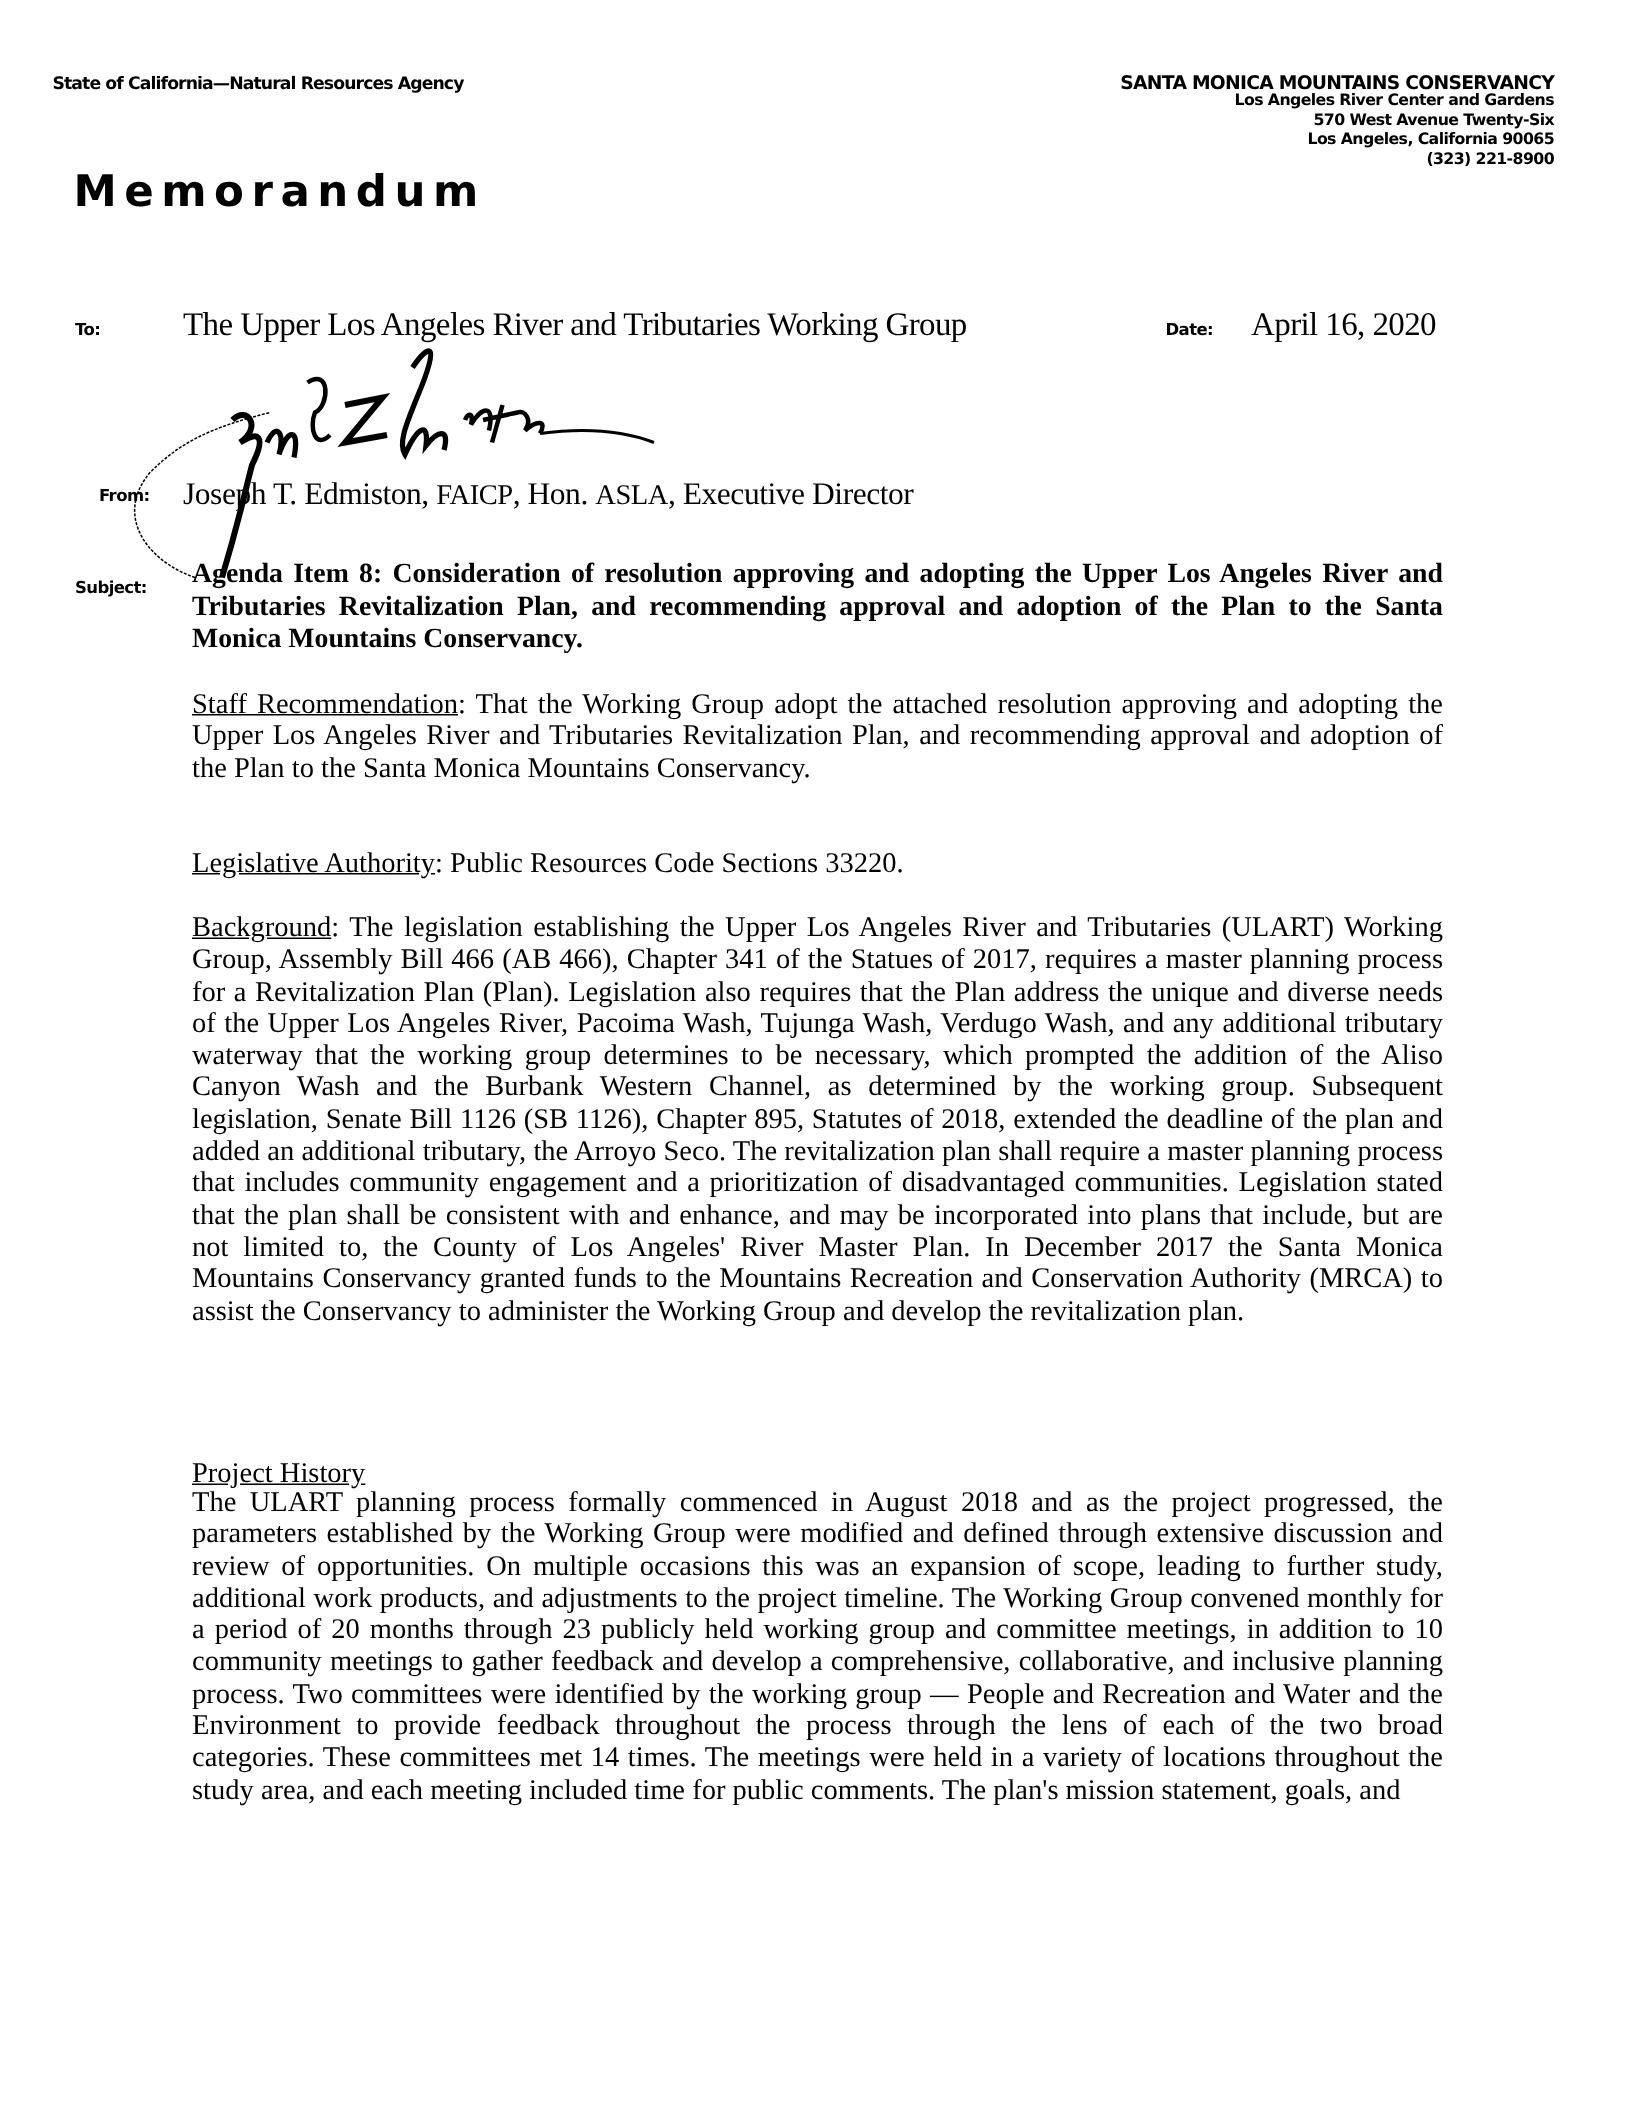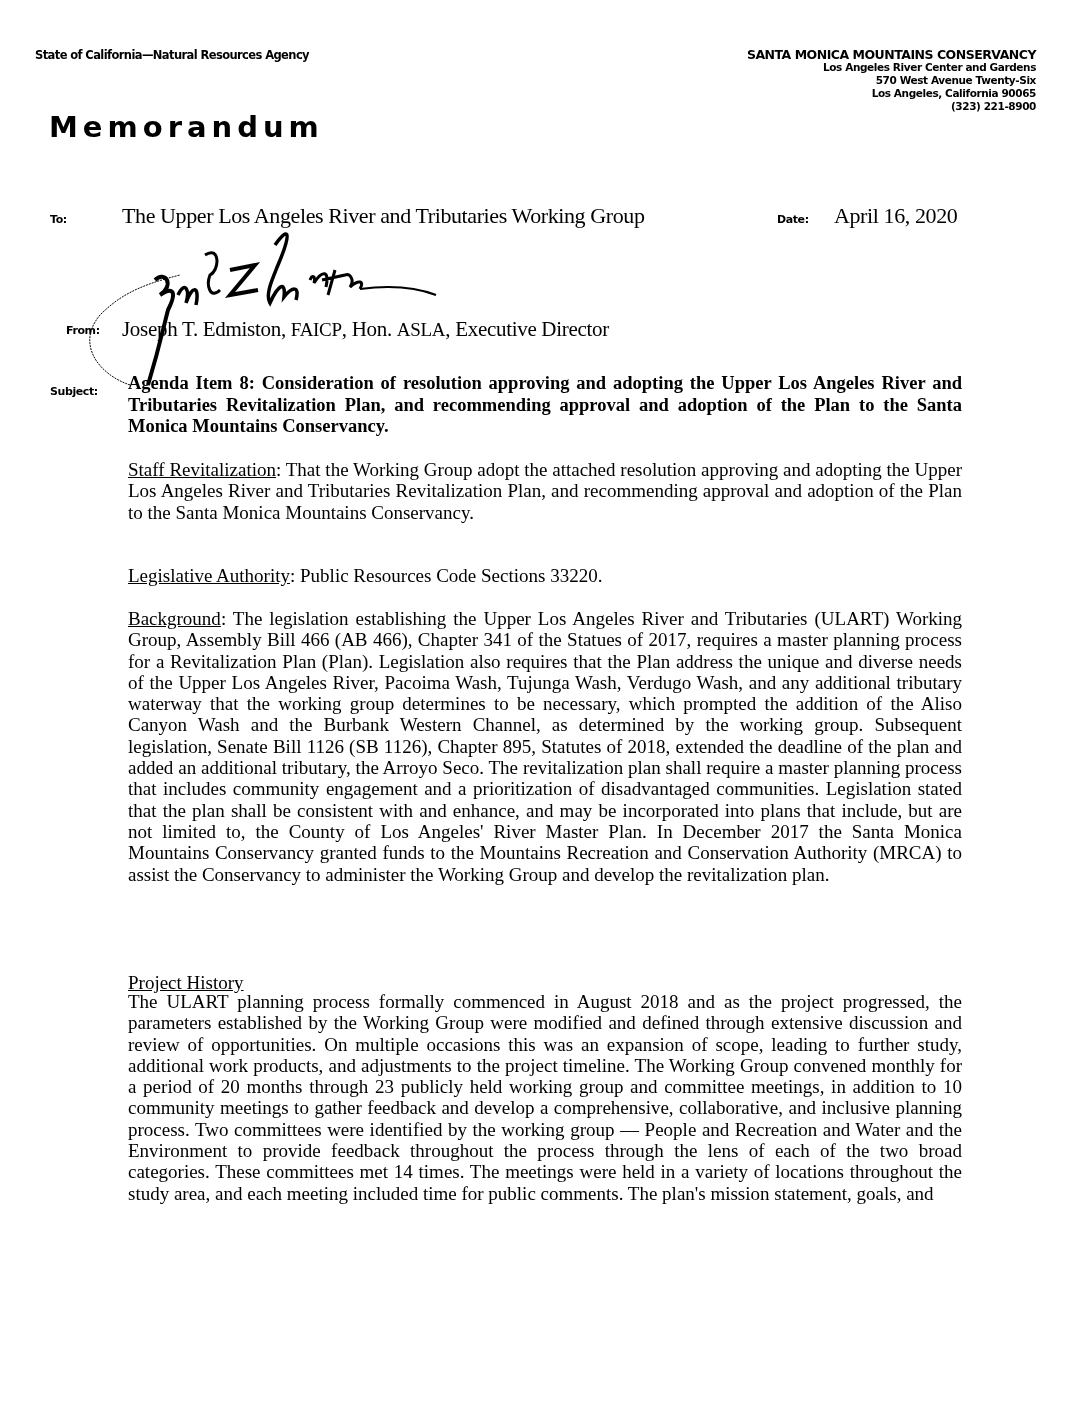--- a/index.html
+++ b/index.html
@@ -63,21 +63,21 @@
   <path d="M250 55 C 252 50, 256 50, 254 58 C 262 45, 270 45, 266 62 M 275 45 L 268 70 M 262 55 L 285 50 C 290 48, 295 55, 290 62 C 298 55, 305 55, 300 64" stroke-width="3"></path>
   <path d="M300 64 C 330 60, 355 62, 376 70" stroke-width="2"></path>
 </svg>
 
 <div id="from-label" class="field-label sans">From:</div>
 <div id="from-value" class="serif"><span>Joseph T. Edmiston, </span><span class="smcap">FAICP</span><span>, Hon. </span><span class="smcap">ASLA</span><span>, Executive Director</span></div>
 
 <div id="subject-label" class="field-label sans">Subject:</div>
 <div id="subject-value" class="serif">Agenda Item 8: Consideration of resolution approving and adopting the Upper Los Angeles River and Tributaries Revitalization Plan, and recommending approval and adoption of the Plan to the Santa Monica Mountains Conservancy.</div>
 
-<div id="staff" class="body-block serif"><span class="u">Staff Revitalization</span><span>: That the Working Group adopt the attached resolution approving and adopting the Upper Los Angeles River and Tributaries Revitalization Plan, and recommending approval and adoption of the Plan to the Santa Monica Mountains Conservancy.</span></div>
+<div id="staff" class="body-block serif"><span class="u">Staff Recommendation</span><span>: That the Working Group adopt the attached resolution approving and adopting the Upper Los Angeles River and Tributaries Revitalization Plan, and recommending approval and adoption of the Plan to the Santa Monica Mountains Conservancy.</span></div>
 
 <div id="legis" class="body-block serif"><span class="u">Legislative Authority</span><span>: Public Resources Code Sections 33220.</span></div>
 
 <div id="background" class="body-block serif"><span class="u">Background</span><span>: The legislation establishing the Upper Los Angeles River and Tributaries (ULART) Working Group, Assembly Bill 466 (AB 466), Chapter 341 of the Statues of 2017, requires a master planning process for a Revitalization Plan (Plan). Legislation also requires that the Plan address the unique and diverse needs of the Upper Los Angeles River, Pacoima Wash, Tujunga Wash, Verdugo Wash, and any additional tributary waterway that the working group determines to be necessary, which prompted the addition of the Aliso Canyon Wash and the Burbank Western Channel, as determined by the working group. Subsequent legislation, Senate Bill 1126 (SB 1126), Chapter 895, Statutes of 2018, extended the deadline of the plan and added an additional tributary, the Arroyo Seco. The revitalization plan shall require a master planning process that includes community engagement and a prioritization of disadvantaged communities. Legislation stated that the plan shall be consistent with and enhance, and may be incorporated into plans that include, but are not limited to, the County of Los Angeles' River Master Plan. In December 2017 the Santa Monica Mountains Conservancy granted funds to the Mountains Recreation and Conservation Authority (MRCA) to assist the Conservancy to administer the Working Group and develop the revitalization plan.</span></div>
 
 <div id="history-heading" class="body-block serif"><span class="u">Project History</span></div>
 
 <div id="history" class="body-block serif">The ULART planning process formally commenced in August 2018 and as the project progressed, the parameters established by the Working Group were modified and defined through extensive discussion and review of opportunities. On multiple occasions this was an expansion of scope, leading to further study, additional work products, and adjustments to the project timeline. The Working Group convened monthly for a period of 20 months through 23 publicly held working group and committee meetings, in addition to 10 community meetings to gather feedback and develop a comprehensive, collaborative, and inclusive planning process. Two committees were identified by the working group — People and Recreation and Water and the Environment to provide feedback throughout the process through the lens of each of the two broad categories. These committees met 14 times. The meetings were held in a variety of locations throughout the study area, and each meeting included time for public comments. The plan's mission statement, goals, and</div>
 
 </body></html>

